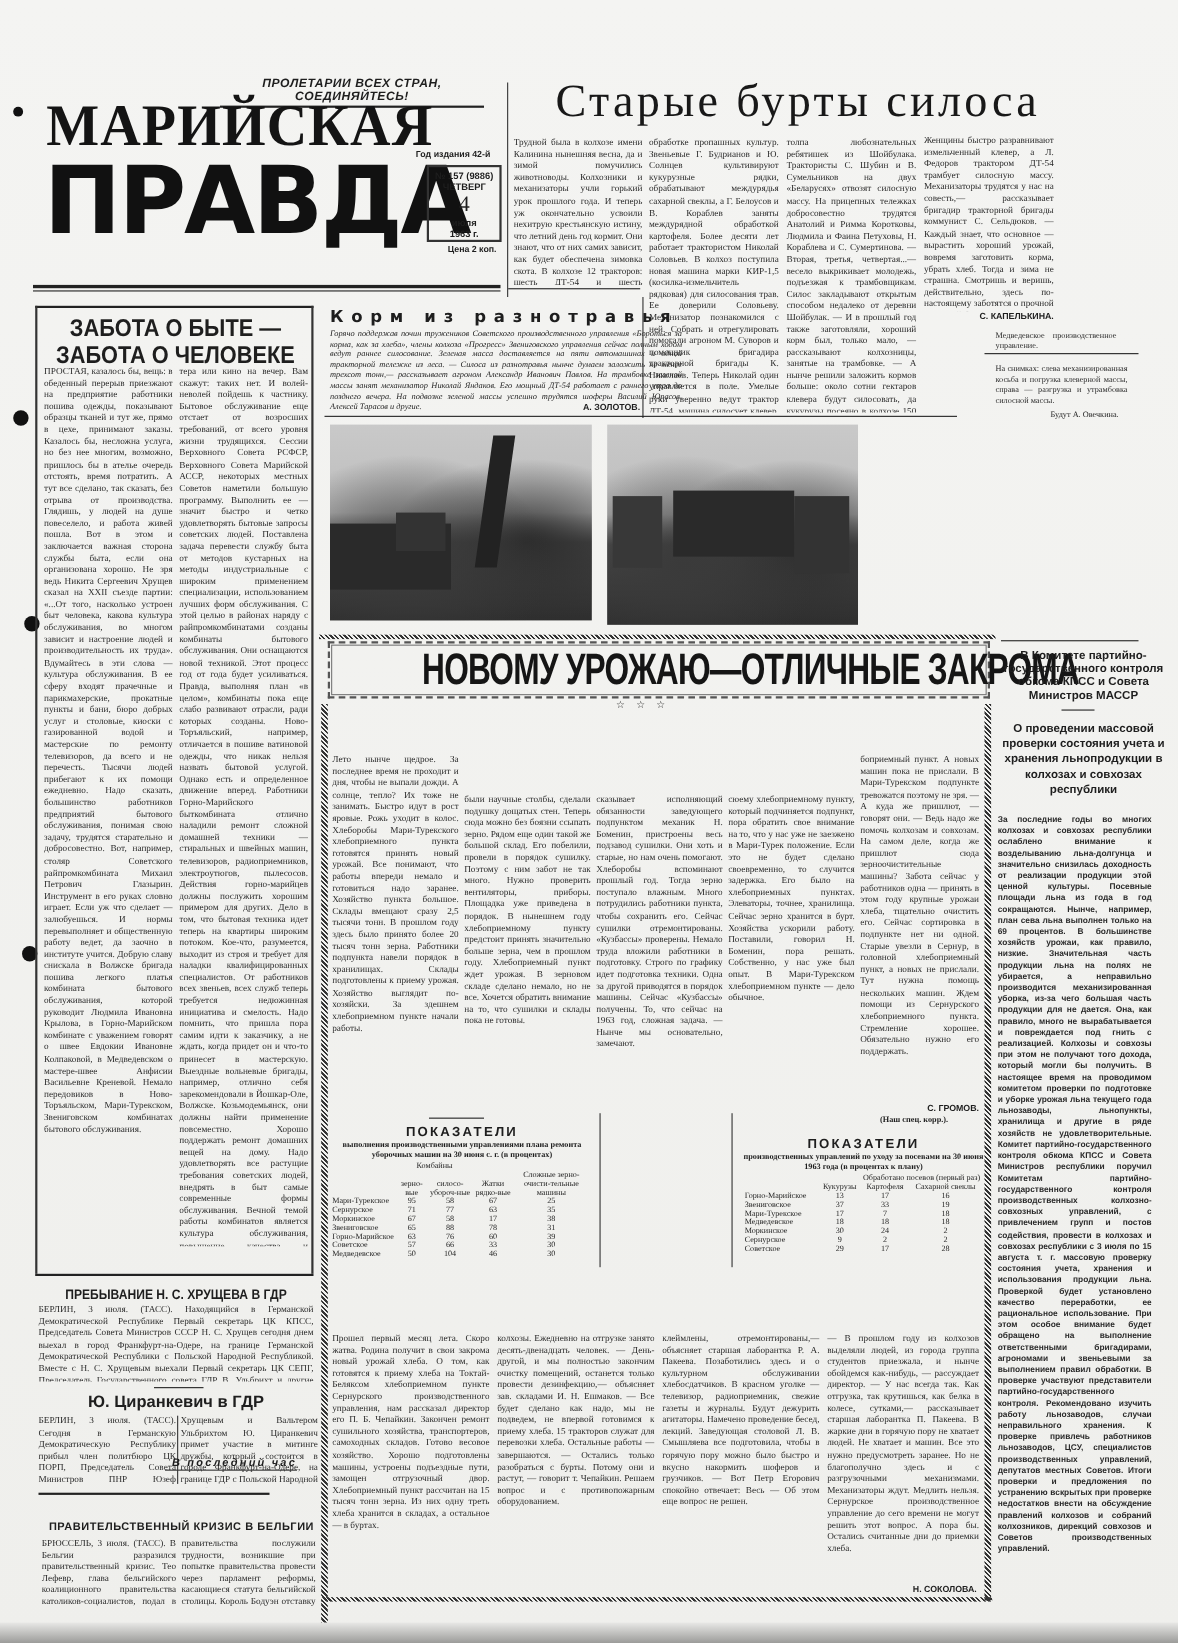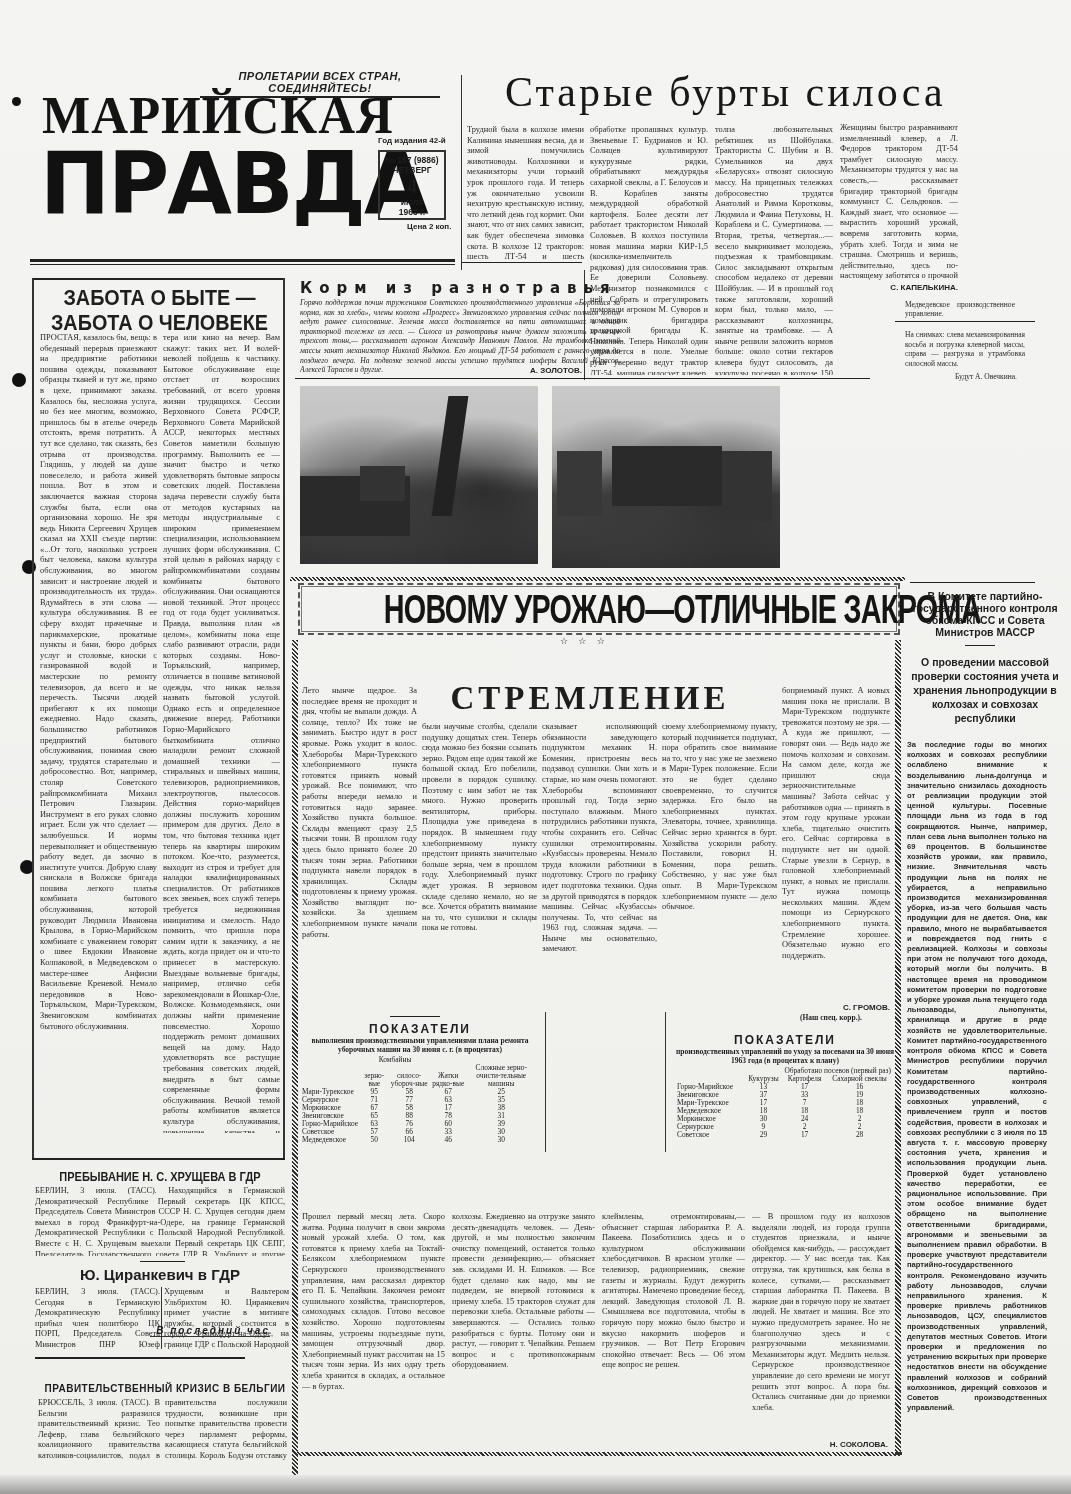--- a/index.html
+++ b/index.html
@@ -44,21 +44,21 @@
     font-family: "Liberation Serif", serif; letter-spacing: 1px; color: #141414;
     transform: scaleY(1.05); line-height: 54px;
   }
   .title2 {
     left: 40px; top: 140px; width: 335px; font-size: 82px; font-weight: bold;
     font-family: "DejaVu Sans", sans-serif; letter-spacing: -2px; line-height: 84px;
     color: #111; transform: scaleX(1.02) scaleY(1.04); transform-origin: left top;
   }
   .year-label { left: 378px; top: 136px; font-size: 8px; font-weight: bold; font-family: "Liberation Sans", sans-serif; }
   .issue-box {
-    left: 378px; top: 150px; width: 68px; height: 70px; border: 2px solid #333;
+    left: 388px; top: 150px; width: 68px; height: 70px; border: 2px solid #333;
     text-align: center; font-family: "Liberation Sans", sans-serif; font-weight: bold;
     font-size: 8.5px; line-height: 10px; padding-top: 3px;
   }
   .issue-box .day { font-size: 20px; line-height: 22px; font-weight: normal; font-family: "Liberation Serif", serif; }
   .price { left: 407px; top: 222px; font-size: 8px; font-weight: bold; font-family: "Liberation Sans", sans-serif; }
   .organ {
     left: 60px; top: 235px; width: 370px; text-align: center; font-size: 10px;
     font-weight: bold; font-family: "Liberation Sans", sans-serif; line-height: 11px;
   }
 
@@ -182,21 +182,20 @@
   <div class="abs h-korm">Корм из разнотравья</div>
   <div class="abs korm-text">Горячо поддержав почин тружеников Советского производственного управления «Бороться за корма, как за хлеба», члены колхоза «Прогресс» Звениговского управления сейчас полным ходом ведут раннее силосование. Зеленая масса доставляется на пяти автомашинах и одной тракторной тележке из леса. — Силоса из разнотравья нынче думаем заложить не менее трехсот тонн,— рассказывает агроном Александр Иванович Павлов. На трамбовке зеленой массы занят механизатор Николай Яндаков. Его мощный ДТ-54 работает с раннего утра до позднего вечера. На подвозке зеленой массы успешно трудятся шоферы Василий Юрасов, Алексей Тарасов и другие.</div>
   <div class="abs korm-sign">А. ЗОЛОТОВ.</div>
   <div class="vrule" style="left:584px;top:270px;height:110px;"></div>
   <div class="rule" style="left:295px;top:378px;width:575px;height:1px;"></div>
 
   <div class="hatch-h" style="left:290px;top:577px;width:615px;height:4px;"></div>
   <div class="abs h-zakroma-box"></div>
   <div class="abs h-zakroma">НОВОМУ УРОЖАЮ—ОТЛИЧНЫЕ ЗАКРОМА</div>
   <div class="abs stars">☆ ☆ ☆</div>
-  <div class="abs h-podd2">СТРЕМЛЕНИЕ</div>
   <div class="hatch-v" style="left:292px;top:640px;height:845px;"></div>
   <div class="hatch-v" style="left:895px;top:640px;height:815px;"></div>
 
   <div class="col body-text" style="left:302px;top:686px;width:115px;height:320px;">Лето нынче щедрое. За последнее время не проходит и дня, чтобы не выпали дожди. А солнце, тепло? Их тоже не занимать. Быстро идут в рост яровые. Рожь уходит в колос. Хлеборобы Мари-Турекского хлебоприемного пункта готовятся принять новый урожай. Все понимают, что работы впереди немало и готовиться надо заранее. Хозяйство пункта большое. Склады вмещают сразу 2,5 тысячи тонн. В прошлом году здесь было принято более 20 тысяч тонн зерна. Работники подпункта навели порядок в хранилищах. Склады подготовлены к приему урожая. Хозяйство выглядит по-хозяйски. За здешнем хлебоприемном пункте начали работы.</div>
   <div class="col body-text" style="left:422px;top:722px;width:115px;height:285px;">были научные столбы, сделали подушку дощатых стен. Теперь сюда можно без боязни ссыпать зерно. Рядом еще один такой же большой склад. Его побелили, провели в порядок сушилку. Поэтому с ним забот не так много. Нужно проверить вентиляторы, приборы. Площадка уже приведена в порядок. В нынешнем году хлебоприемному пункту предстоит принять значительно больше зерна, чем в прошлом году. Хлебоприемный пункт ждет урожая. В зерновом складе сделано немало, но не все. Хочется обратить внимание на то, что сушилки и склады пока не готовы.</div>
   <div class="col body-text" style="left:542px;top:722px;width:115px;height:285px;">сказывает исполняющий обязанности заведующего подпунктом механик Н. Боменин, пристроены весь подзавод сушилки. Они хоть и старые, но нам очень помогают. Хлеборобы вспоминают прошлый год. Тогда зерно поступало влажным. Много потрудились работники пункта, чтобы сохранить его. Сейчас сушилки отремонтированы. «Кузбассы» проверены. Немало труда вложили работники в подготовку. Строго по графику идет подготовка техники. Одна за другой приводятся в порядок машины. Сейчас «Кузбассы» получены. То, что сейчас на 1963 год, сложная задача. — Нынче мы основательно, замечают.</div>
   <div class="col body-text" style="left:662px;top:722px;width:115px;height:285px;">сюему хлебоприемному пункту, который подчиняется подпункт, пора обратить свое внимание на то, что у нас уже не заезжено в Мари-Турек положение. Если это не будет сделано своевременно, то случится задержка. Его было на хлебоприемных пунктах. Элеваторы, точнее, хранилища. Сейчас зерно хранится в бурт. Хозяйства ускорили работу. Поставили, говорил Н. Боменин, пора решать. Собственно, у нас уже был опыт. В Мари-Турекском хлебоприемном пункте — дело обычное.</div>
   <div class="col body-text" style="left:782px;top:686px;width:108px;height:300px;">боприемный пункт. А новых машин пока не прислали. В Мари-Турекском подпункте тревожатся поэтому не зря. — А куда же пришлют, — говорят они. — Ведь надо же помочь колхозам и совхозам. На самом деле, когда же пришлют сюда зерноочистительные машины? Забота сейчас у работников одна — принять в этом году крупные урожаи хлеба, тщательно очистить его. Сейчас сортировка в подпункте нет ни одной. Старые увезли в Сернур, в головной хлебоприемный пункт, а новых не прислали. Тут нужна помощь нескольких машин. Ждем помощи из Сернурского хлебоприемного пункта. Стремление хорошее. Обязательно нужно его поддержать.</div>
   <div class="abs sign" style="left:800px;top:1003px;width:90px;">С. ГРОМОВ.</div>
   <div class="abs" style="left:800px;top:1013px;width:95px;font-size:7.5px;font-weight:bold;">(Наш спец. корр.).</div>

